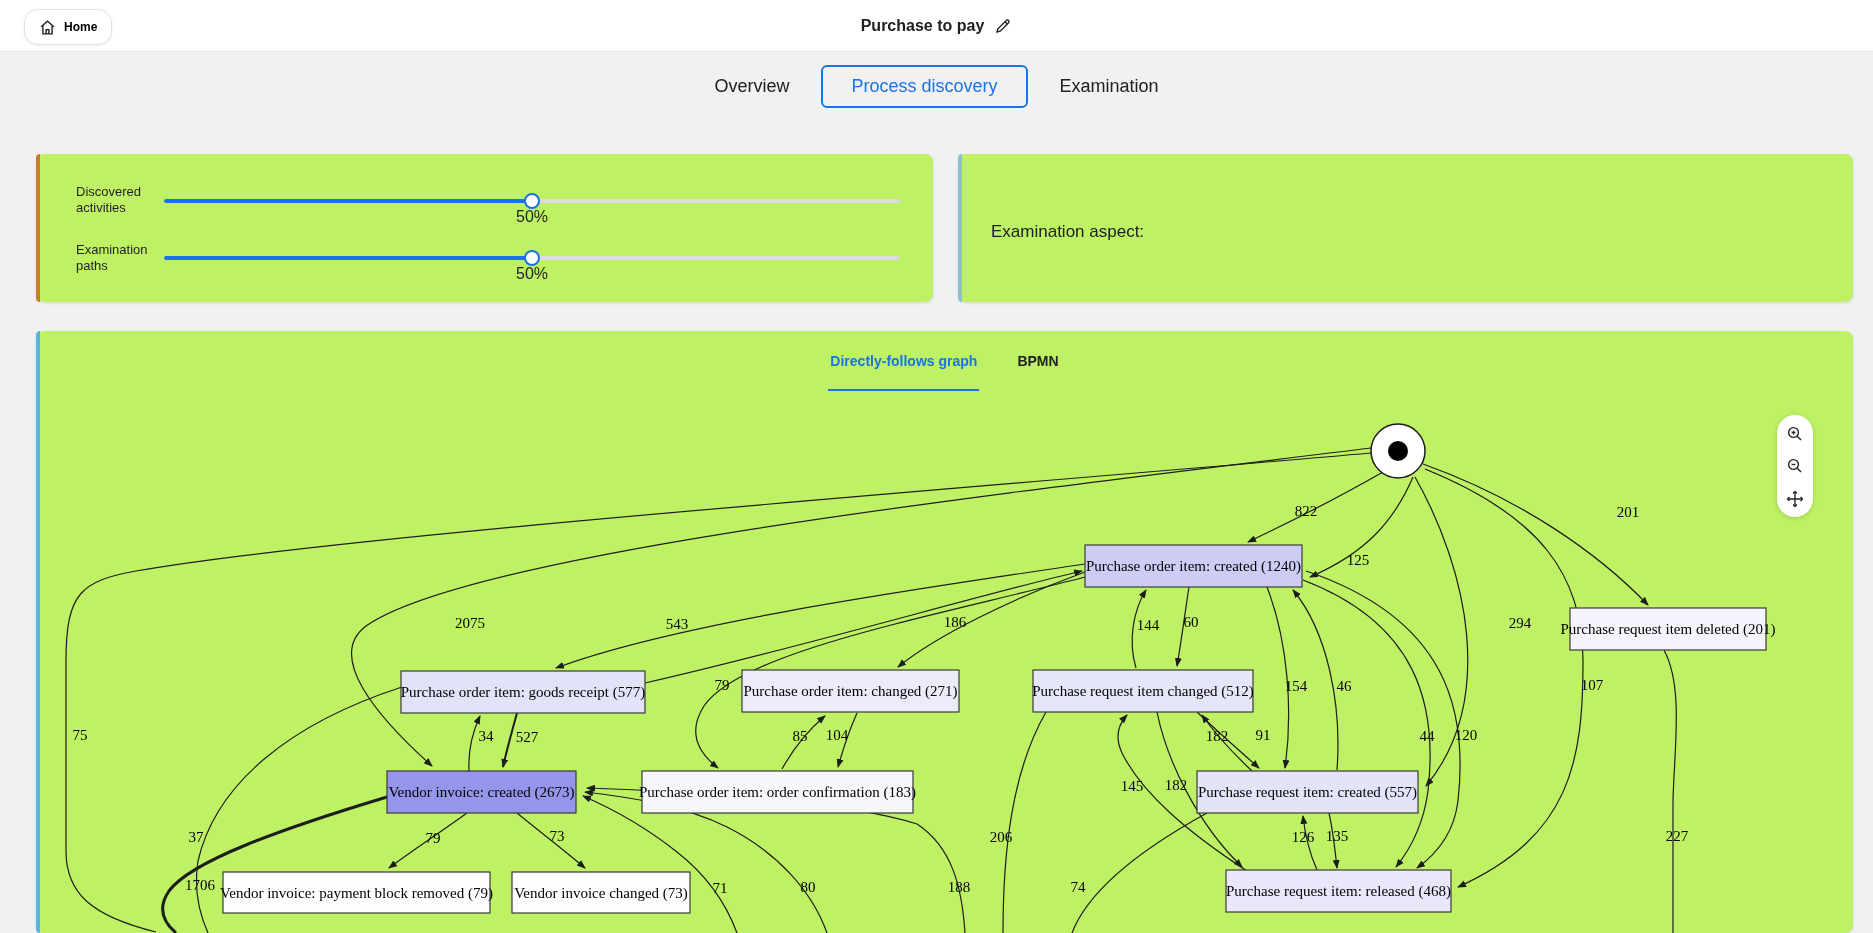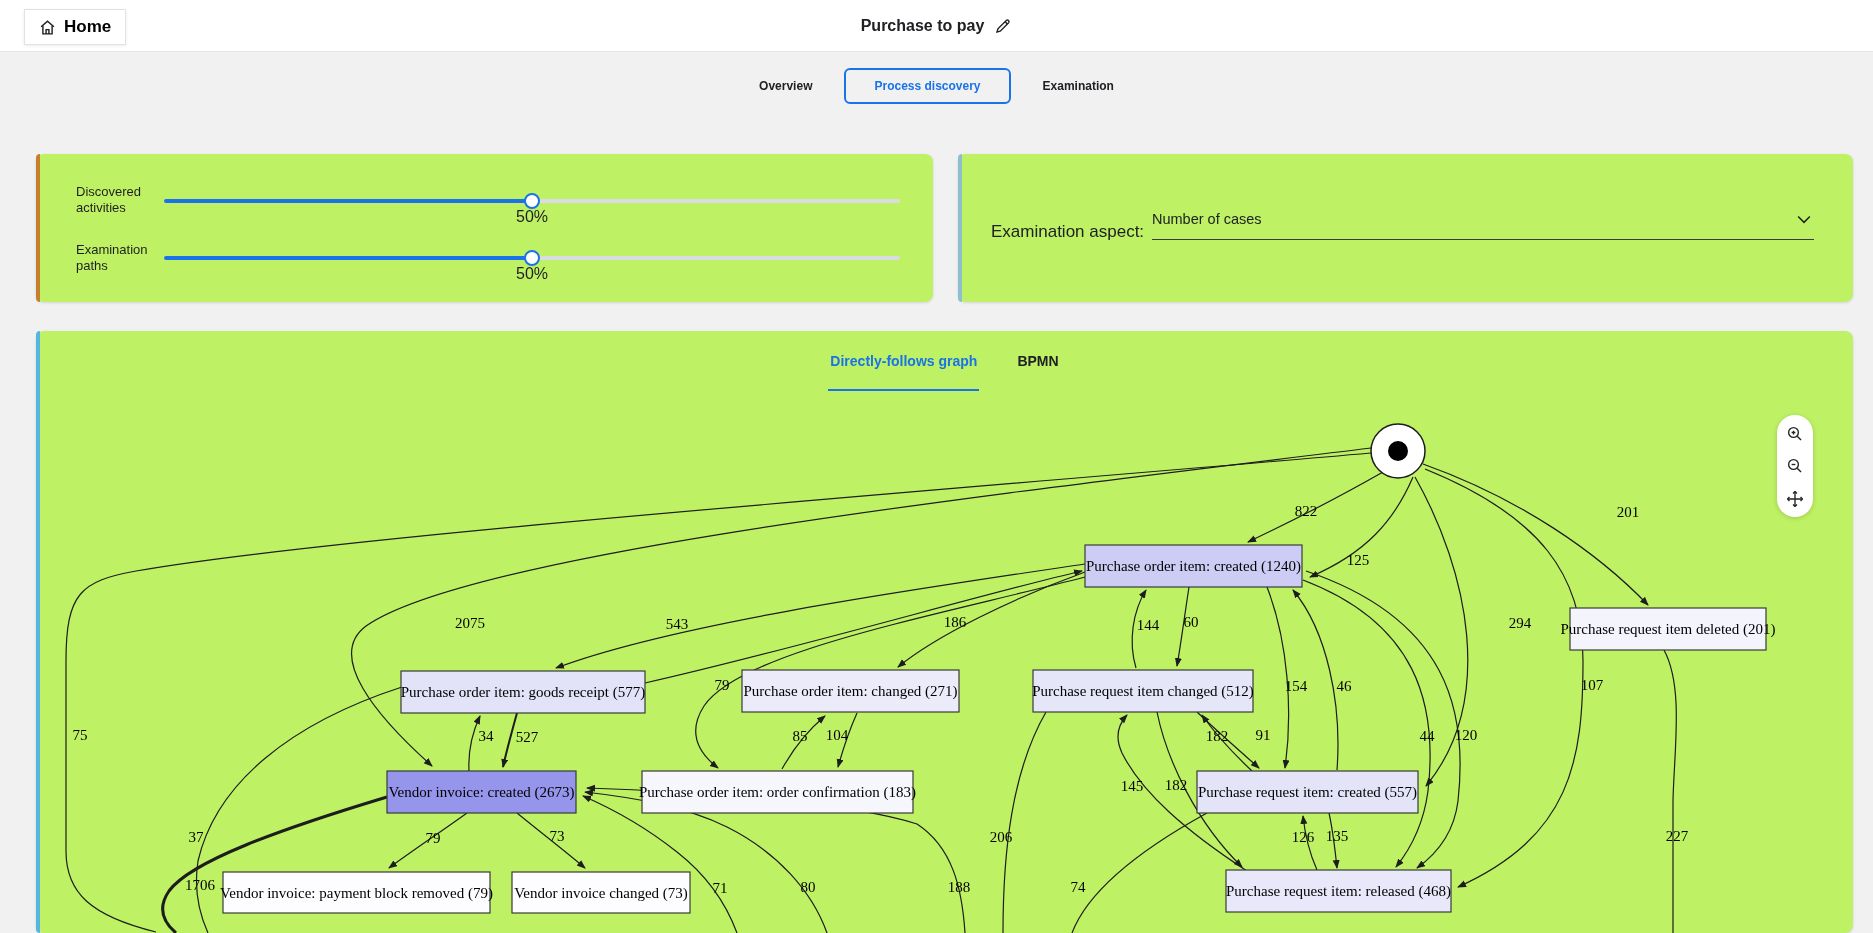--- a/index.html
+++ b/index.html
@@ -2,29 +2,29 @@
 <html><head>
 <meta charset="utf-8">
 <style>
   * { box-sizing: border-box; margin: 0; padding: 0; }
   html,body { width:1873px; height:933px; overflow:hidden; }
   body { background:#f1f1f2; font-family:"Liberation Sans",sans-serif; color:#202124; position:relative; }
 
   
   .topbar { position:absolute; left:0; top:0; width:1873px; height:52px; background:#fff; border-bottom:1px solid #e6e6e6; }
   .home-btn { position:absolute; left:24px; top:9px; height:36px; padding:0 14px; display:flex; align-items:center; gap:8px;
-              background:#fff; border:1px solid #e2e2e2; border-radius:0; box-shadow:0 1px 3px rgba(0,0,0,.08);
-              font-size:17px; font-weight:600; cursor:pointer; }
+              background:#fff; border:1px solid #e2e2e2; border-radius:14px; box-shadow:0 1px 3px rgba(0,0,0,.08);
+              font-size:12px; font-weight:600; cursor:pointer; }
   .title-wrap { position:absolute; left:0; top:0; width:100%; height:52px; display:flex; align-items:center; justify-content:center; gap:10px; }
   .title { font-size:16px;font-weight:bold; }
   .icon-btn { background:none; border:none; cursor:pointer; display:flex; align-items:center; }
 
   
   .tabs { position:absolute; top:52px; left:0; width:100%; height:68px; display:flex; align-items:center; justify-content:center; gap:30px; }
-  .tab { font-size:12px; font-weight:700; cursor:pointer; padding:10px 2px; color:#202124; background:none; border:none; font-family:inherit; }
+  .tab { font-size:18px; font-weight:400; cursor:pointer; padding:10px 2px; color:#202124; background:none; border:none; font-family:inherit; }
   .tab.active { color:#1a73e8; border:2px solid #1a73e8; border-radius:6px; padding:9px 28px; }
 
   
   .card { position:absolute; background:#bef264; border-radius:8px; box-shadow:0 1px 3px rgba(0,0,0,.12); }
   .card .stripe { position:absolute; left:0; top:0; bottom:0; width:4px; border-radius:8px 0 0 8px; }
   #card-sliders { left:36px; top:154px; width:897px; height:148px; }
   #card-exam    { left:958px; top:154px; width:895px; height:148px; }
   #card-graph   { left:36px; top:331px; width:1817px; height:602px; }
 
   
@@ -97,28 +97,20 @@
   <div class="slider" id="slider-paths" style="top:102px">
     <div class="fill" style="width: 50%;"></div>
     <div class="handle" style="left: 50%;"></div>
     <div class="pct" style="left: 50%;">50%</div>
   </div>
 </section>
 
 <section class="card" id="card-exam">
   <div class="stripe" style="background:#8fbfce"></div>
   <div class="exam-label">Examination aspect:</div>
-  <div class="exam-select">
-    <span>Number of cases</span>
-    <span style="display:flex">
-      <svg width="20" height="20" viewBox="0 0 24 24" fill="none" stroke="#1f1f1f" stroke-width="1.8">
-          <path d="M5 9 L12 16 L19 9"></path>
-        </svg>
-    </span>
-  </div>
 </section>
 
 <section class="card" id="card-graph">
   <div class="stripe" style="background:#56b6e0"></div>
 
   <nav class="gtabs">
     <button class="gtab active">Directly-follows graph</button>
     <button class="gtab">BPMN</button>
   </nav>
 

